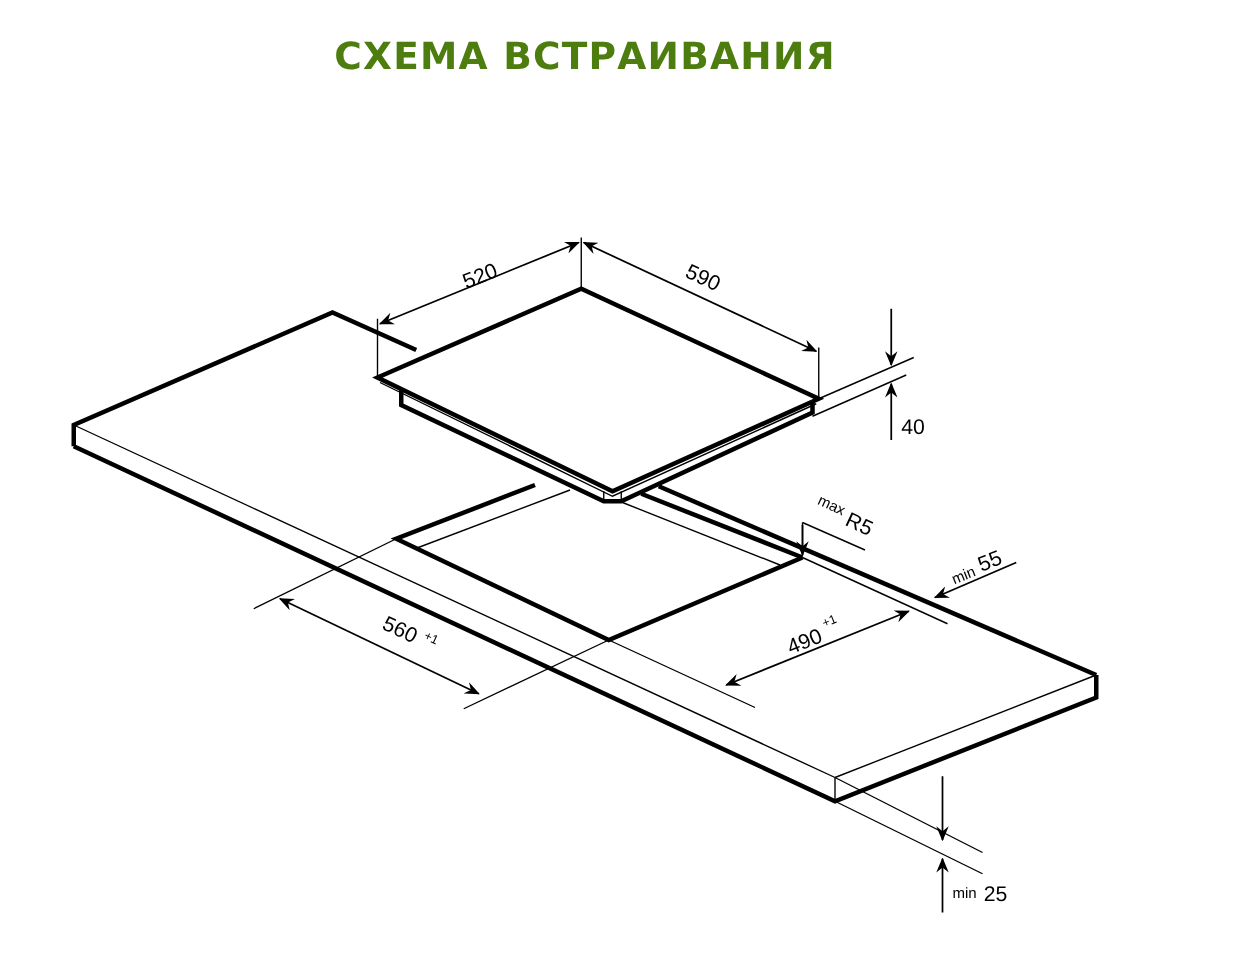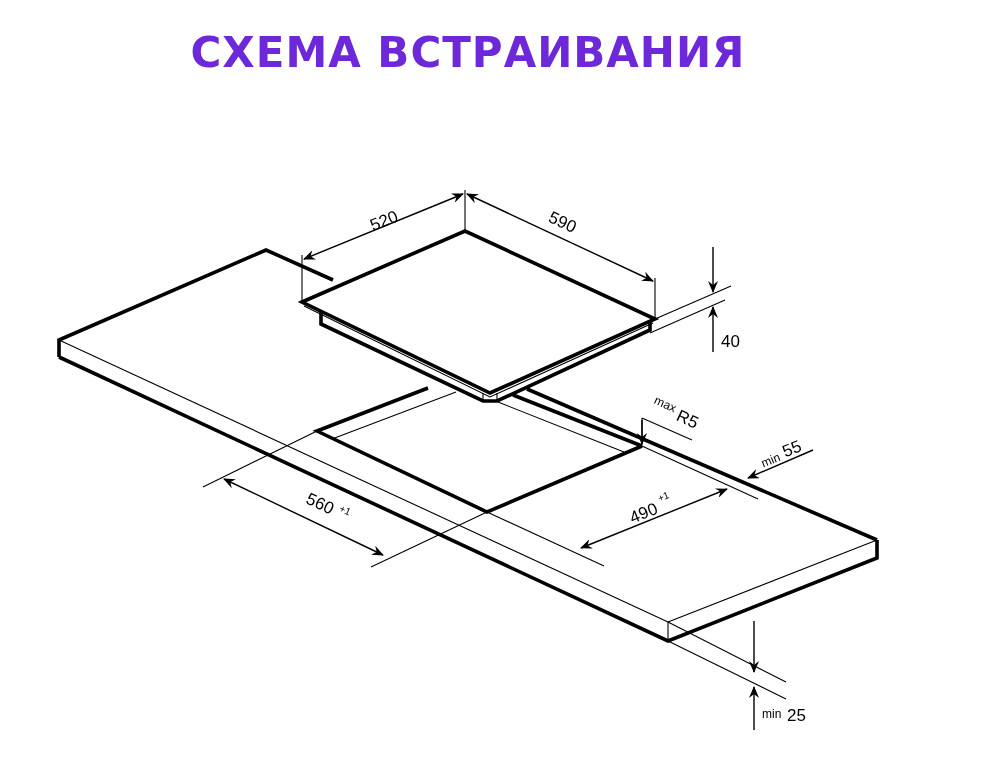--- a/index.html
+++ b/index.html
@@ -1,20 +1,20 @@
 <!DOCTYPE html>
 <html><head>
 <meta charset="utf-8">
 <style>
   html, body { margin: 0; padding: 0; background: #ffffff; }
   body { width: 1000px; height: 770px; position: relative; overflow: hidden; font-family: "Liberation Sans", "DejaVu Sans", sans-serif; }
   .title {
     position: absolute; left: 0; top: 28px; width: 936px; text-align: center;
     font-family: "DejaVu Sans", "Liberation Sans", sans-serif;
-    font-weight: bold; font-size: 42px; letter-spacing: 1px; color: #6d28d9;
+    font-weight: bold; font-size: 30px; letter-spacing: 1px; color: #4d7c0f;
   }
   svg { position: absolute; left: 0; top: 0; }
   .thick { stroke: #000; stroke-width: 3.6; fill: none; stroke-linejoin: miter; stroke-linecap: butt; }
   .thin { stroke: #000; stroke-width: 1.1; fill: none; }
   .dim { stroke: #000; stroke-width: 1.4; fill: none; }
   .lbl { font-family: "Liberation Sans", "DejaVu Sans", sans-serif; font-size: 17px; fill: #000; }
   .lbl-sm { font-family: "Liberation Sans", "DejaVu Sans", sans-serif; font-size: 12px; fill: #000; }
   .lbl-tol { font-family: "Liberation Sans", "DejaVu Sans", sans-serif; font-size: 10px; fill: #000; }
 </style>
 </head>

